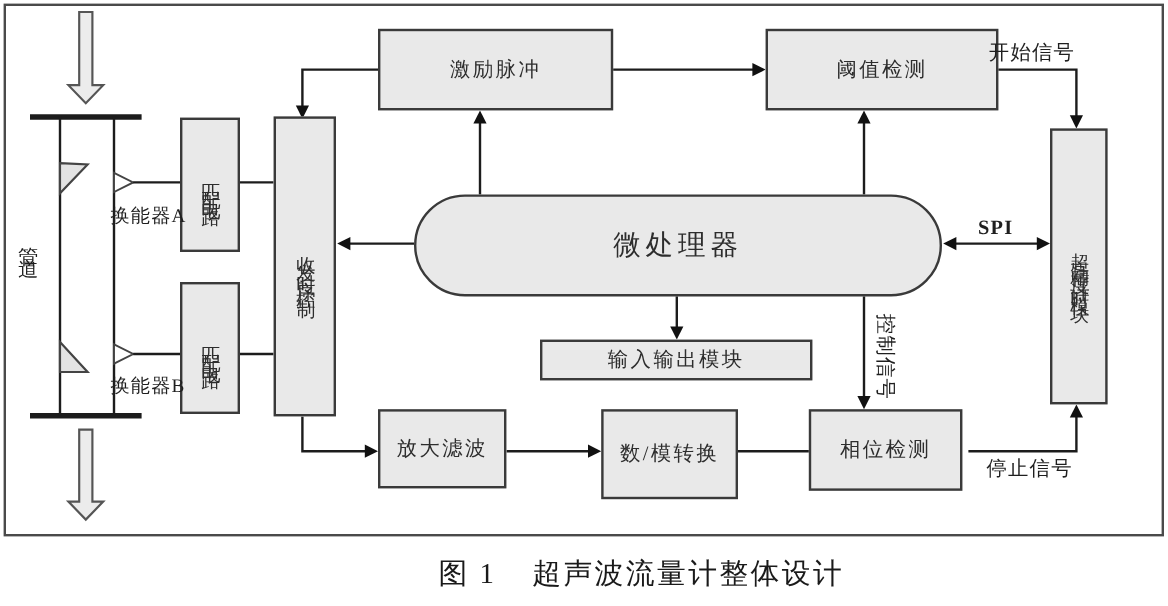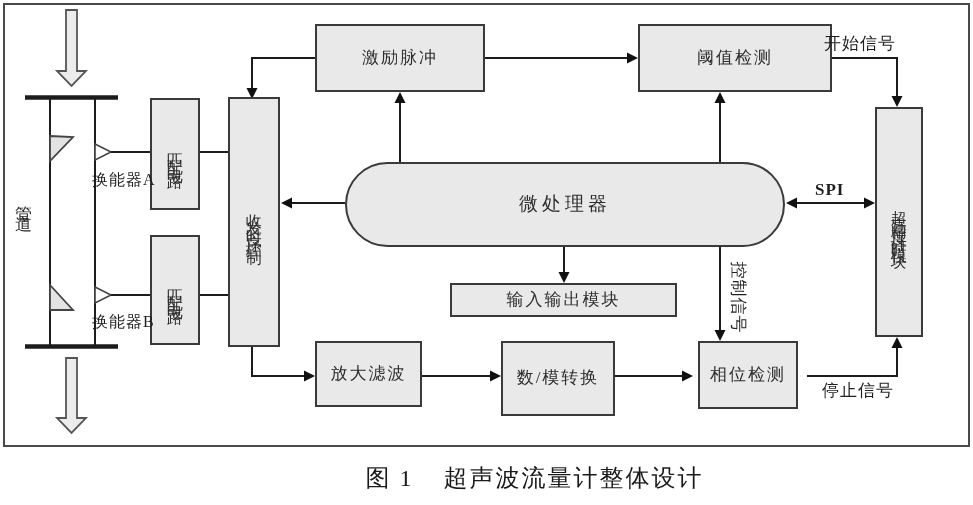--- a/index.html
+++ b/index.html
@@ -7,21 +7,21 @@
     position:relative;width:973px;height:505px;background:#ffffff;overflow:hidden;
     font-family:"Liberation Serif","DejaVu Serif",serif;color:#2d2d2d;
   }
   .wires{position:absolute;left:0;top:0;}
   .block{
     position:absolute;box-sizing:border-box;background:#e9e9e9;border:2px solid #3a3a3a;
     display:flex;align-items:center;justify-content:center;text-align:center;
     font-size:17px;letter-spacing:2px;color:#2d2d2d;line-height:1.1;
   }
   .vtext{writing-mode:vertical-rl;text-orientation:upright;letter-spacing:7px;font-size:16px;}
-  .mcu{border-radius:44px;font-size:19px;letter-spacing:4px;}
+  .mcu{border-radius:44px;font-size:23px;letter-spacing:4px;}
   .lbl{position:absolute;font-size:17px;color:#1f1f1f;white-space:nowrap;letter-spacing:1px;}
   .lbl-v{writing-mode:vertical-rl;text-orientation:upright;letter-spacing:10px;}
   .lbl-rot{transform:rotate(90deg);transform-origin:center center;text-align:center;}
   .spi{font-weight:bold;letter-spacing:1px;font-size:17px;}
   .caption{
     position:absolute;left:0;top:462px;width:973px;text-align:center;
     font-size:24px;color:#1a1a1a;letter-spacing:2px;padding-left:48px;
   }
   .caption .gap{display:inline-block;width:30px;}
 </style>
@@ -104,39 +104,39 @@
 
   <div class="block vtext" style="left:150px;top:98px;width:50px;height:112px;">
     <span>匹配电路</span>
   </div>
   <div class="block vtext" style="left:150px;top:235px;width:50px;height:110px;">
     <span>匹配电路</span>
   </div>
   <div class="block vtext" style="left:228px;top:97px;width:52px;height:250px;">
     <span>收发时序控制</span>
   </div>
-  <div class="block" style="left:315px;top:24px;width:170px;height:68px;">
+  <div class="block" style="left:315px;top:24px;width:196px;height:68px;">
     <span>激励脉冲</span>
   </div>
   <div class="block" style="left:638px;top:24px;width:194px;height:68px;">
     <span>阈值检测</span>
   </div>
   <div class="block mcu" style="left:345px;top:162px;width:440px;height:85px;">
     <span>微处理器</span>
   </div>
   <div class="block" style="left:450px;top:283px;width:227px;height:34px;">
     <span>输入输出模块</span>
   </div>
   <div class="block" style="left:315px;top:341px;width:107px;height:66px;">
     <span>放大滤波</span>
   </div>
   <div class="block" style="left:501px;top:341px;width:114px;height:75px;">
     <span>数/模转换</span>
   </div>
-  <div class="block" style="left:698px;top:341px;width:100px;height:68px;justify-content:center;">
+  <div class="block" style="left:674px;top:341px;width:128px;height:68px;justify-content:center;">
     <span>相位检测</span>
   </div>
   <div class="block vtext" style="left:875px;top:107px;width:48px;height:230px;letter-spacing:6px;">
     <span>超高精度计时模块</span>
   </div>
 
   <div class="lbl lbl-v" style="left:12px;top:192px;font-size:17px;">管道</div>
   <div class="lbl" style="left:92px;top:170px;font-size:16px;">换能器A</div>
   <div class="lbl" style="left:92px;top:312px;font-size:16px;">换能器B</div>
   <div class="lbl" style="left:824px;top:32px;">开始信号</div>

